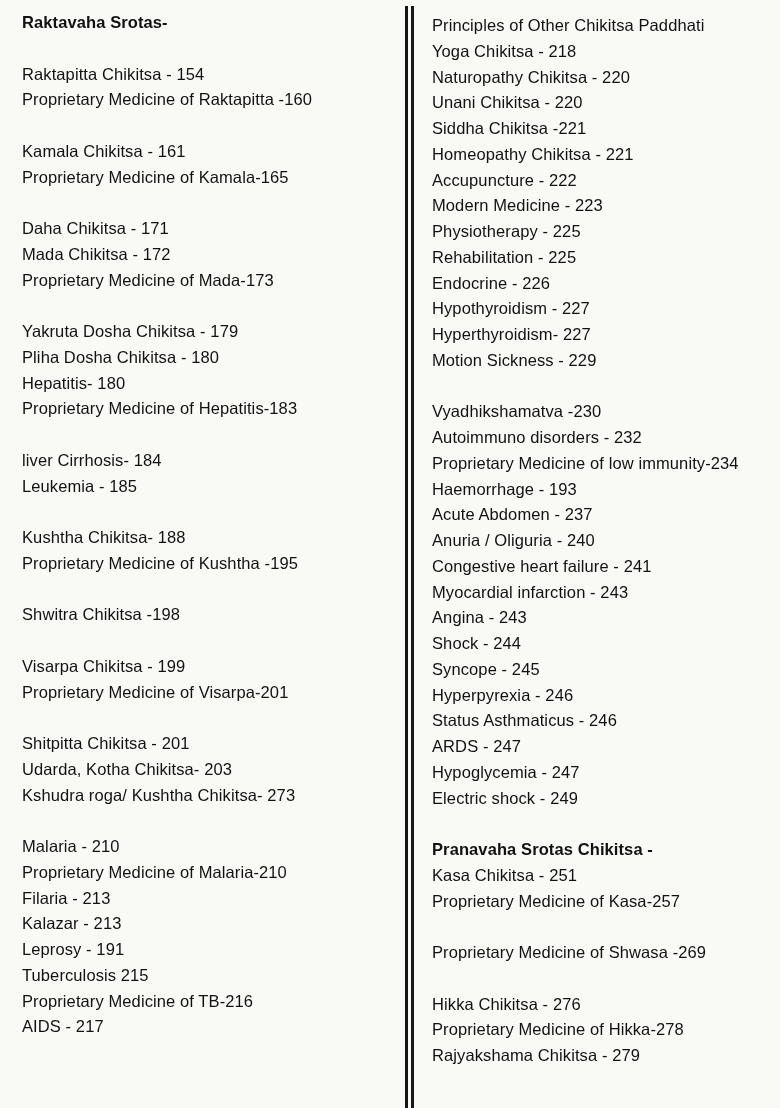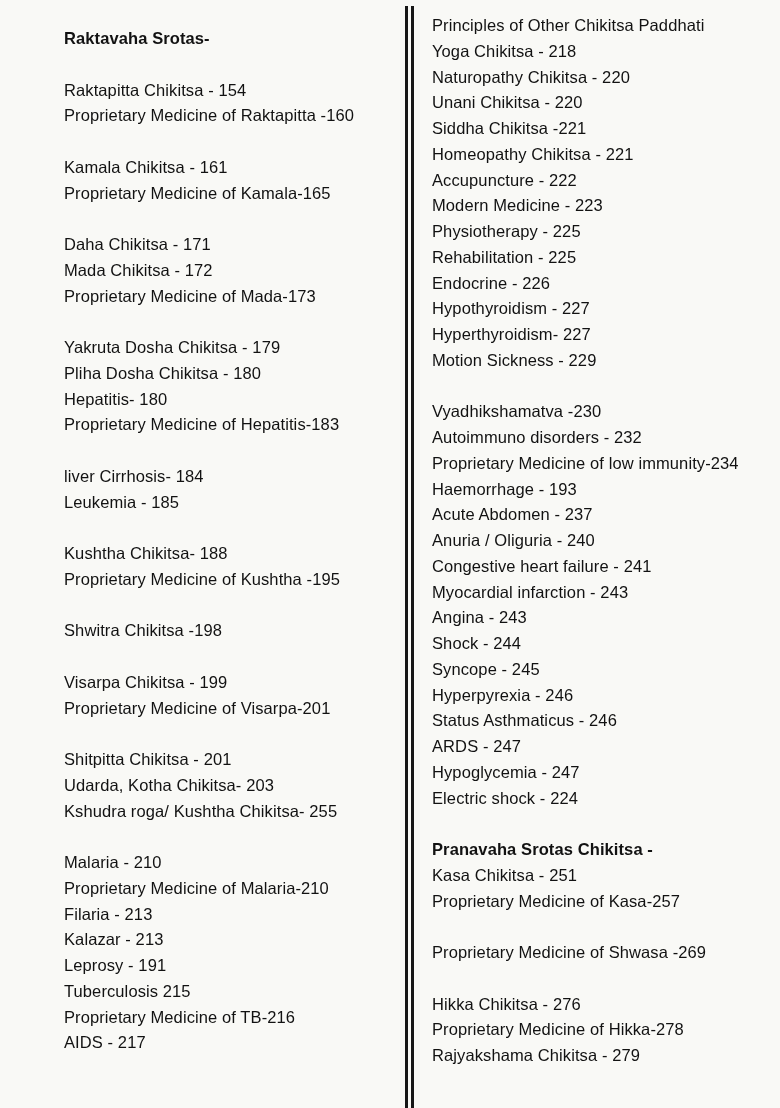--- a/index.html
+++ b/index.html
@@ -16,22 +16,21 @@
     color: #121212;
     overflow: hidden;
   }
   .column {
     position: absolute;
     top: 0;
   }
   .column.left {
     left: 22px;
     width: 372px;
-    padding-top: 26px;
-    margin-left: 42px;
+    padding-top: 10px;
   }
   .column.right {
     left: 432px;
     width: 346px;
     padding-top: 13px;
   }
   .toc-line {
     font-size: 16.5px;
     line-height: 25.75px;
     white-space: nowrap;
@@ -82,21 +81,21 @@
       <div class="toc-line">Kushtha  Chikitsa- 188</div>
       <div class="toc-line">Proprietary Medicine  of Kushtha -195</div>
       <div class="toc-line blank">&nbsp;</div>
       <div class="toc-line">Shwitra Chikitsa -198</div>
       <div class="toc-line blank">&nbsp;</div>
       <div class="toc-line">Visarpa Chikitsa - 199</div>
       <div class="toc-line">Proprietary Medicine of Visarpa-201</div>
       <div class="toc-line blank">&nbsp;</div>
       <div class="toc-line">Shitpitta Chikitsa - 201</div>
       <div class="toc-line">Udarda, Kotha Chikitsa- 203</div>
-      <div class="toc-line">Kshudra roga/ Kushtha  Chikitsa- 255</div>
+      <div class="toc-line">Kshudra roga/ Kushtha  Chikitsa- 273</div>
       <div class="toc-line blank">&nbsp;</div>
       <div class="toc-line">Malaria - 210</div>
       <div class="toc-line">Proprietary Medicine of Malaria-210</div>
       <div class="toc-line">Filaria - 213</div>
       <div class="toc-line">Kalazar - 213</div>
       <div class="toc-line">Leprosy - 191</div>
       <div class="toc-line">Tuberculosis 215</div>
       <div class="toc-line">Proprietary Medicine of TB-216</div>
       <div class="toc-line">AIDS - 217</div>
     </div>
@@ -127,21 +126,21 @@
       <div class="toc-line">Anuria / Oliguria - 240</div>
       <div class="toc-line">Congestive heart failure - 241</div>
       <div class="toc-line">Myocardial infarction - 243</div>
       <div class="toc-line">Angina - 243</div>
       <div class="toc-line">Shock - 244</div>
       <div class="toc-line">Syncope - 245</div>
       <div class="toc-line">Hyperpyrexia - 246</div>
       <div class="toc-line">Status Asthmaticus - 246</div>
       <div class="toc-line">ARDS - 247</div>
       <div class="toc-line">Hypoglycemia - 247</div>
-      <div class="toc-line">Electric shock - 224</div>
+      <div class="toc-line">Electric shock - 249</div>
       <div class="toc-line blank">&nbsp;</div>
       <div class="toc-line bold">Pranavaha Srotas Chikitsa -</div>
       <div class="toc-line">Kasa Chikitsa - 251</div>
       <div class="toc-line">Proprietary Medicine of Kasa-257</div>
       <div class="toc-line blank">&nbsp;</div>
       <div class="toc-line">Proprietary Medicine of Shwasa -269</div>
       <div class="toc-line blank">&nbsp;</div>
       <div class="toc-line">Hikka Chikitsa  - 276</div>
       <div class="toc-line">Proprietary Medicine of Hikka-278</div>
       <div class="toc-line">Rajyakshama Chikitsa  - 279</div>

